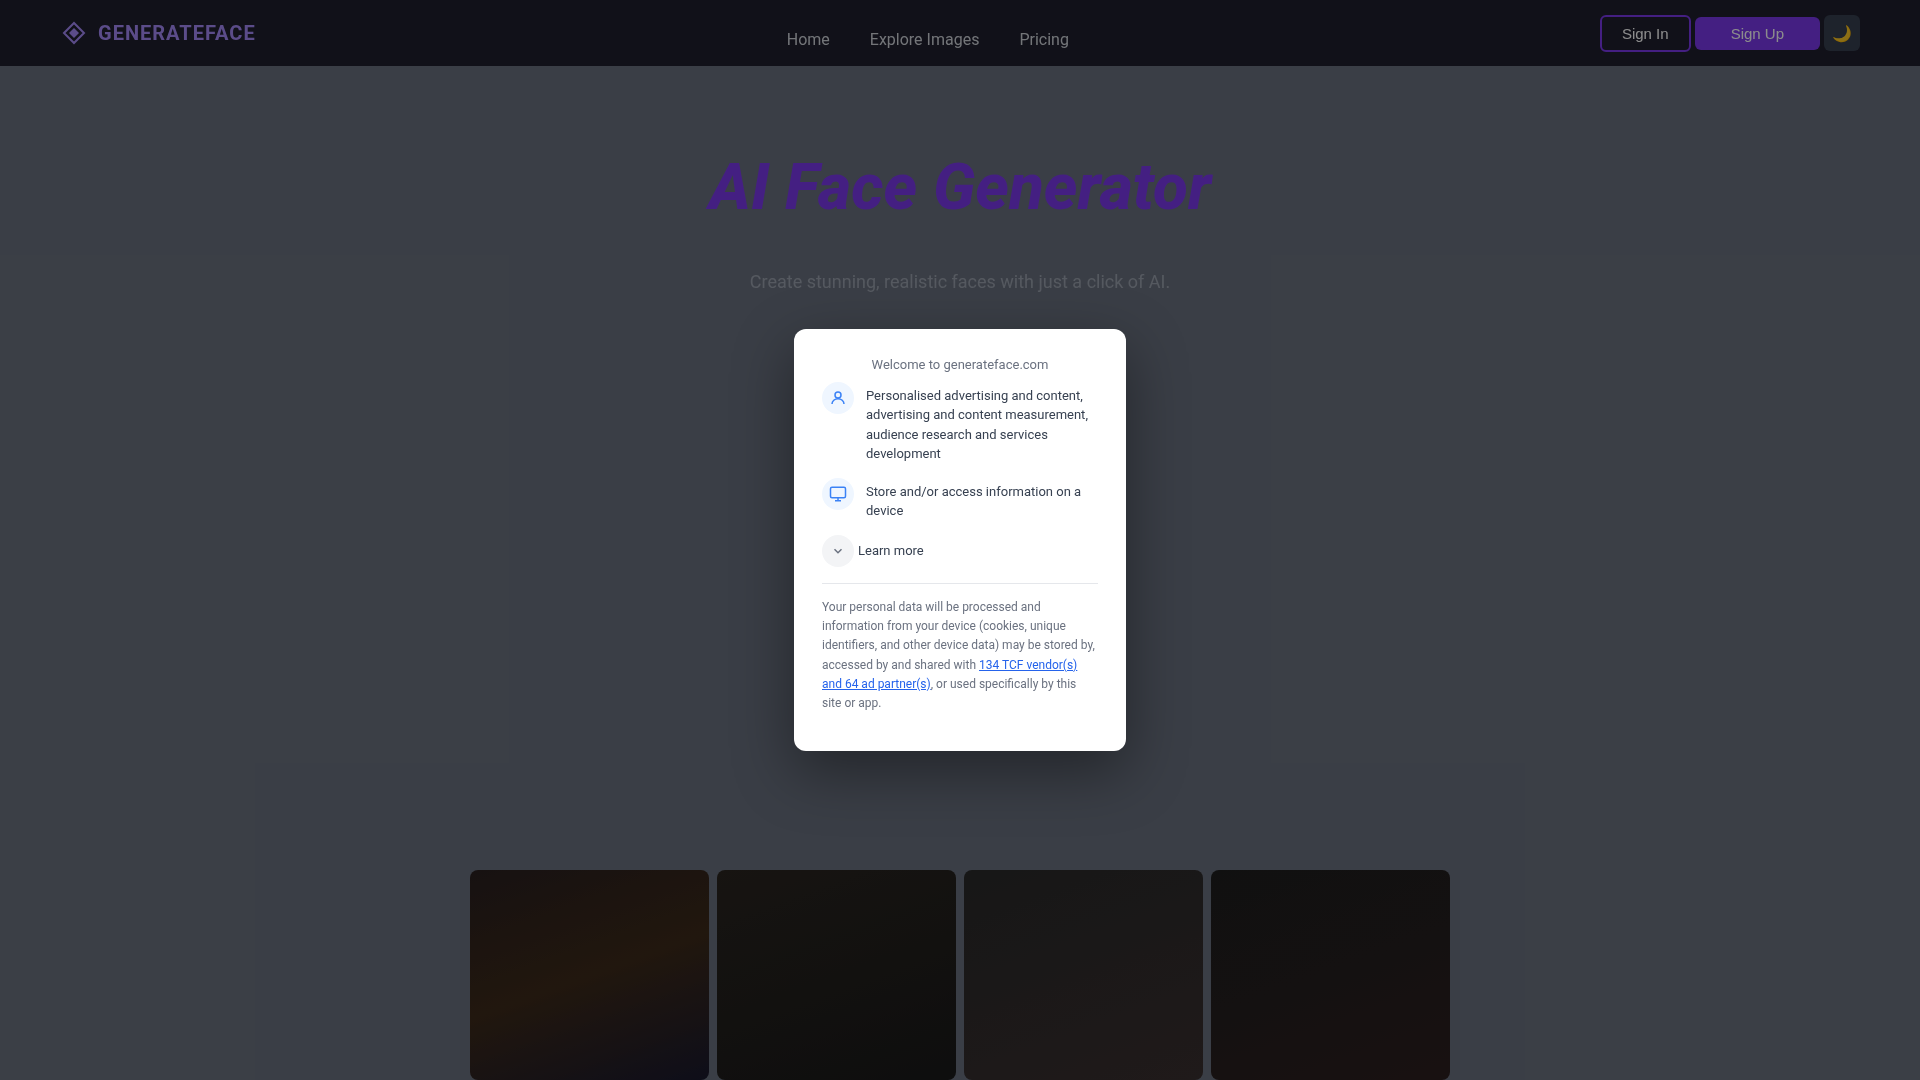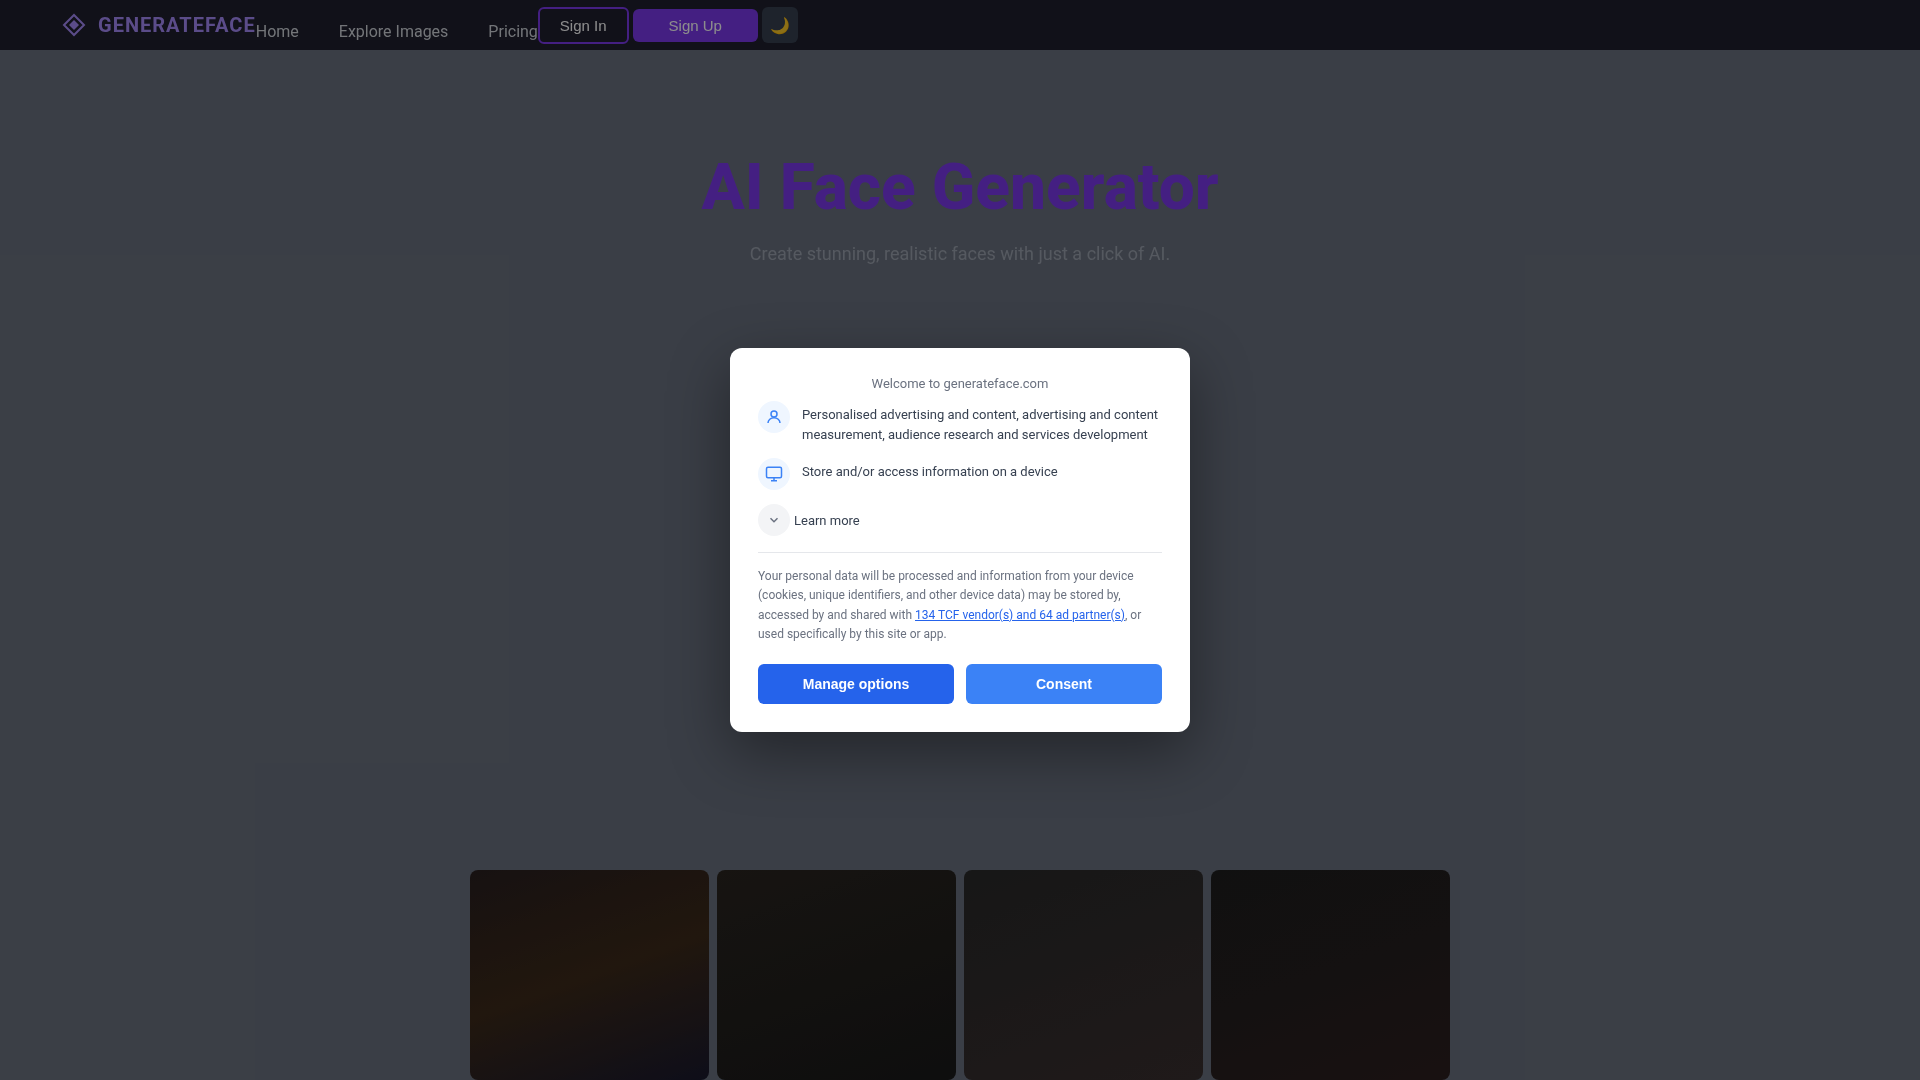--- a/index.html
+++ b/index.html
@@ -16,26 +16,26 @@
     .page-bg {
       position: absolute;
       inset: 0;
       background: #6b7280;
     }
 
     
     .navbar {
       position: absolute;
       top: 0; left: 0; right: 0;
-      height: 50px;
+      height: 66px;
       background: #1f1f2e;
       display: flex;
       align-items: center;
       padding: 0 60px;
-      justify-content: flex-start;
+      justify-content: space-between;
       z-index: 1;
     }
     .logo-area {
       display: flex;
       align-items: center;
       gap: 10px;
     }
     .logo-icon {
       width: 28px;
       height: 28px;
@@ -105,21 +105,22 @@
       flex-direction: column;
       align-items: center;
       padding-top: 80px;
       z-index: 1;
     }
     .hero-title {
       font-size: 64px;
       font-weight: 800;
       color: #7c3aed;
       text-align: center;
-      margin-bottom: 8px;
+      margin-bottom: 36px;
+      font-style: italic;
     }
     .hero-subtitle {
       color: #9ca3af;
       font-size: 18px;
       text-align: center;
       margin-bottom: 30px;
       margin-top: 10px;
     }
 
     
@@ -149,21 +150,21 @@
       z-index: 10;
       display: flex;
       align-items: center;
       justify-content: center;
     }
 
     
     .consent-modal {
       background: white;
       border-radius: 12px;
-      width: 460px;
+      width: 332px;
       padding: 28px;
       position: relative;
       box-shadow: 0 20px 60px rgba(0,0,0,0.4);
     }
     .consent-header {
       font-size: 13px;
       color: #6b7280;
       text-align: center;
       margin-bottom: 10px;
     }
@@ -339,19 +340,15 @@
       <span class="learn-more-text">Learn more</span>
     </div>
 
     <hr class="divider">
 
     <p class="consent-body-text">
       <span>Your personal data will be processed and information from your device (cookies, unique identifiers, and other device data) may be stored by, accessed by and shared with </span><a class="consent-link">134 TCF vendor(s) and 64 ad partner(s)</a><span>, or used specifically by this site or app.</span>
     </p>
 
 
-    <div class="consent-actions">
-      <button class="btn-manage">Manage options</button>
-      <button class="btn-consent">Consent</button>
-    </div>
 
   </div>
 </div>
 
 </body></html>

